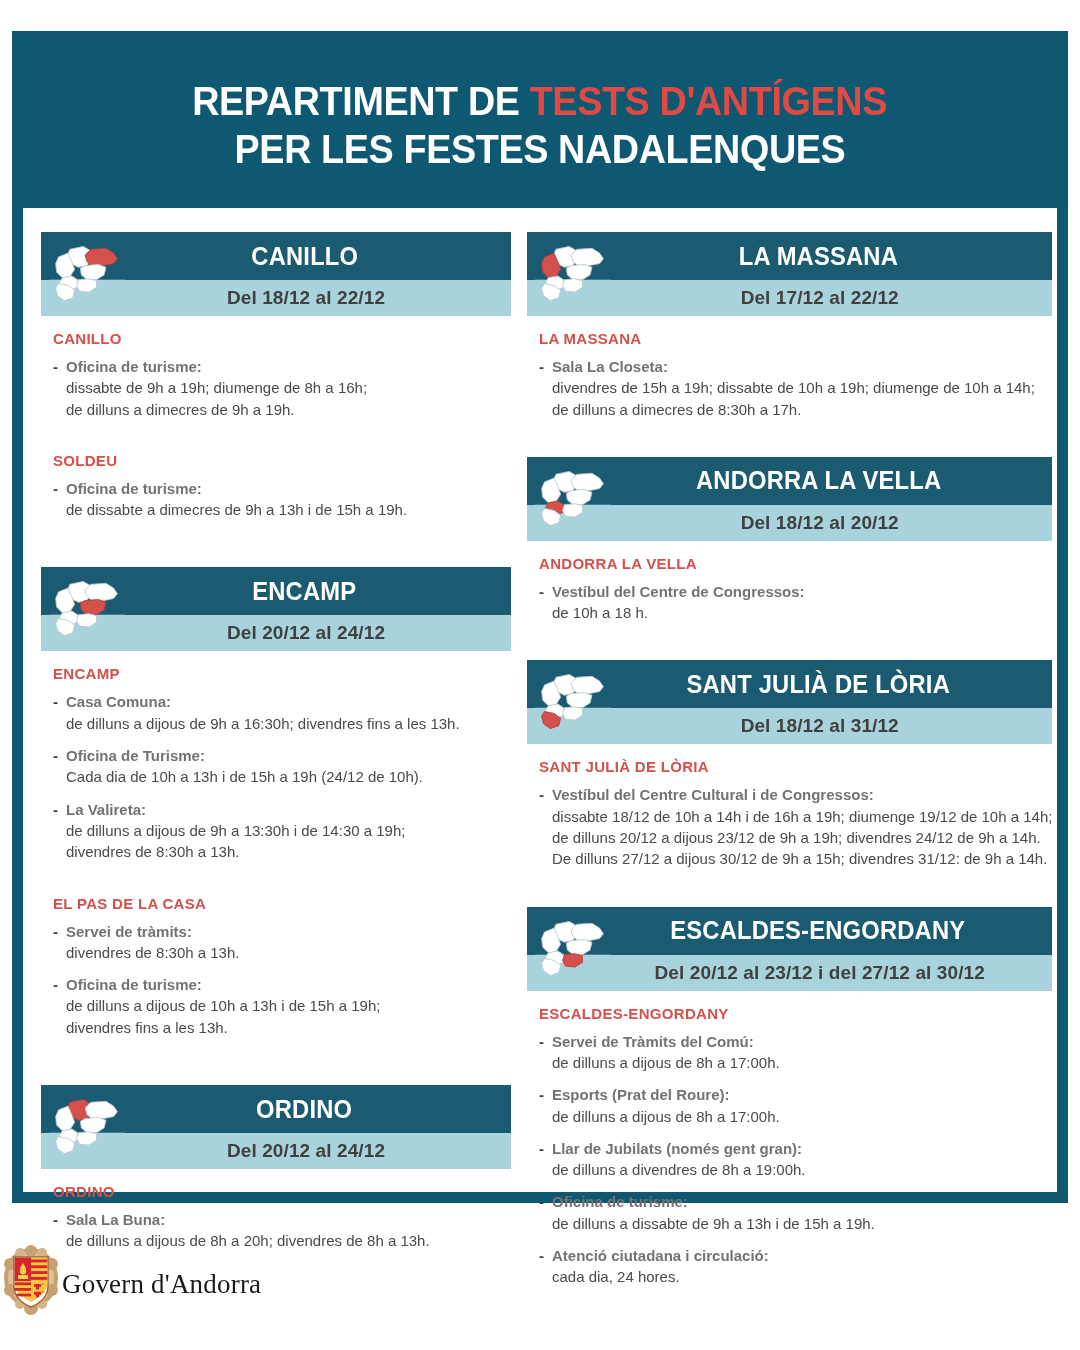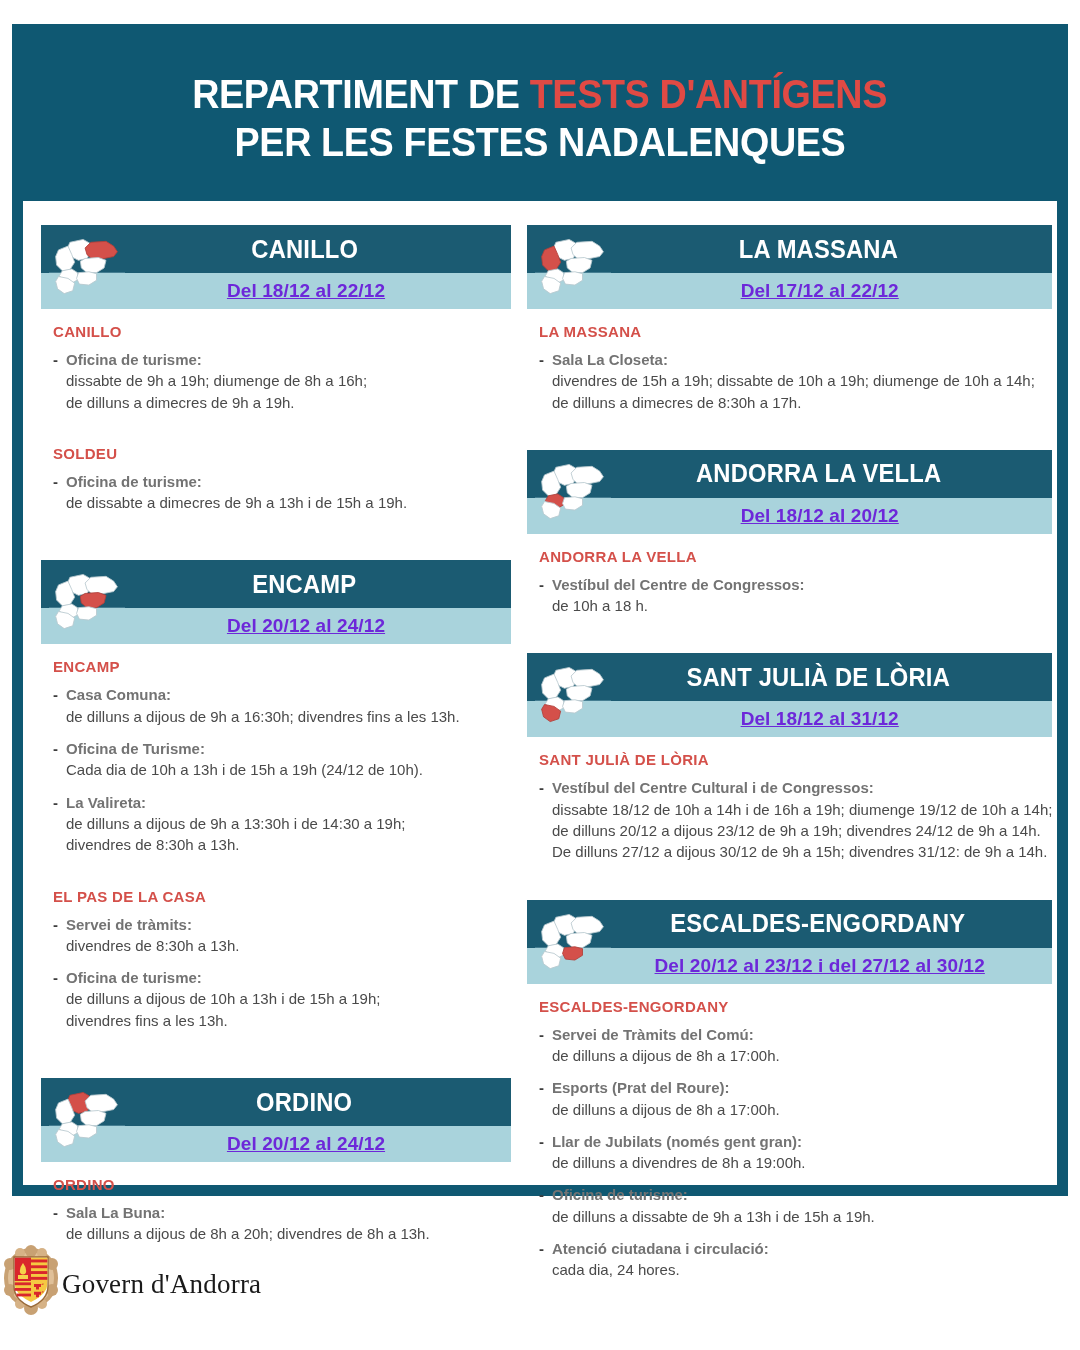--- a/index.html
+++ b/index.html
@@ -12,21 +12,21 @@
     height: 1350px;
     font-family: "Liberation Sans", sans-serif;
     position: relative;
     overflow: hidden;
   }
 
   
   .frame {
     position: absolute;
     left: 12px;
-    top: 24px;
+    top: 31px;
     width: 1056px;
     height: 1172px;
     border: 11px solid #0f5872;
     box-sizing: border-box;
     background: #ffffff;
   }
 
   
   .title-band {
     position: absolute;
@@ -92,28 +92,27 @@
     box-sizing: border-box;
   }
   .hdr-bottom {
     background: #a9d3dc;
     height: 36px;
     display: flex;
     align-items: center;
     justify-content: center;
   }
   .hdr-dates {
-    color: #6d28d9;
+    color: #404040;
     font-weight: bold;
     font-size: 19px;
     letter-spacing: 0.1px;
     text-align: center;
     padding-left: 60px;
     box-sizing: border-box;
-    text-decoration: underline;
   }
 
   
   .map-badge {
     position: absolute;
     left: 8px;
     top: 4px;
     width: 76px;
     height: 76px;
     pointer-events: none;

